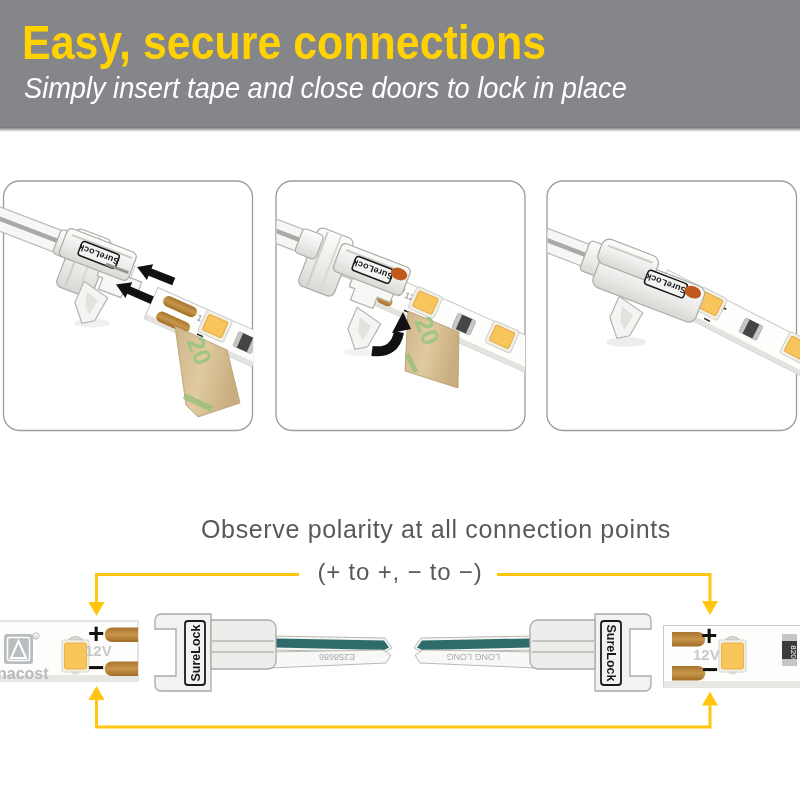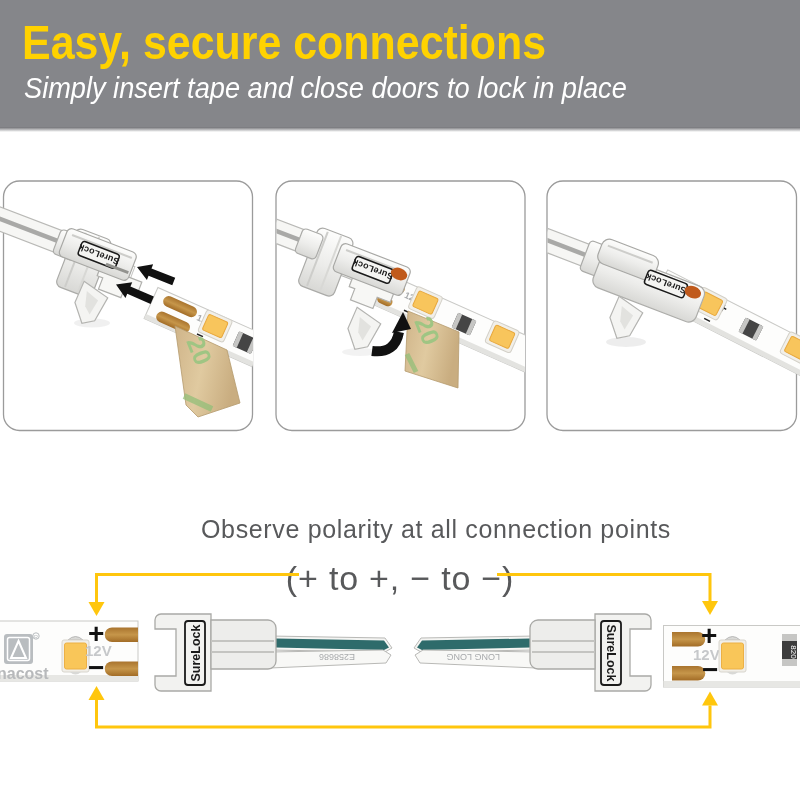--- a/index.html
+++ b/index.html
@@ -10,21 +10,21 @@
        background:linear-gradient(#6f7074,rgba(255,255,255,0));}
   .title{position:absolute;left:22px;top:12.5px;color:#ffd200;font-weight:bold;
        font-size:48.5px;transform:scaleX(0.885);transform-origin:left top;
        white-space:nowrap;line-height:1.2;}
   .sub{position:absolute;left:24px;top:70px;color:#fff;font-style:italic;
        font-size:30px;transform:scaleX(0.906);transform-origin:left top;
        white-space:nowrap;line-height:1.2;}
   .obs{position:absolute;left:0;top:514px;width:800px;text-align:center;
        color:#58595b;font-size:25px;letter-spacing:0.65px;white-space:nowrap;line-height:1.2;margin-left:36px;}
   .pol{position:absolute;left:0;top:558px;width:800px;text-align:center;
-       color:#58595b;font-size:34px;letter-spacing:0.8px;white-space:nowrap;line-height:1.2;}
+       color:#58595b;font-size:24px;letter-spacing:0.8px;white-space:nowrap;line-height:1.2;}
   svg{position:absolute;left:0;top:0;}
 </style>
 </head>
 <body>
 <div class="hdr"></div>
 <div class="title">Easy, secure connections</div>
 <div class="sub">Simply insert tape and close doors to lock in place</div>
 <div class="obs">Observe polarity at all connection points</div>
 <div class="pol">(+ to +, − to −)</div>
 

